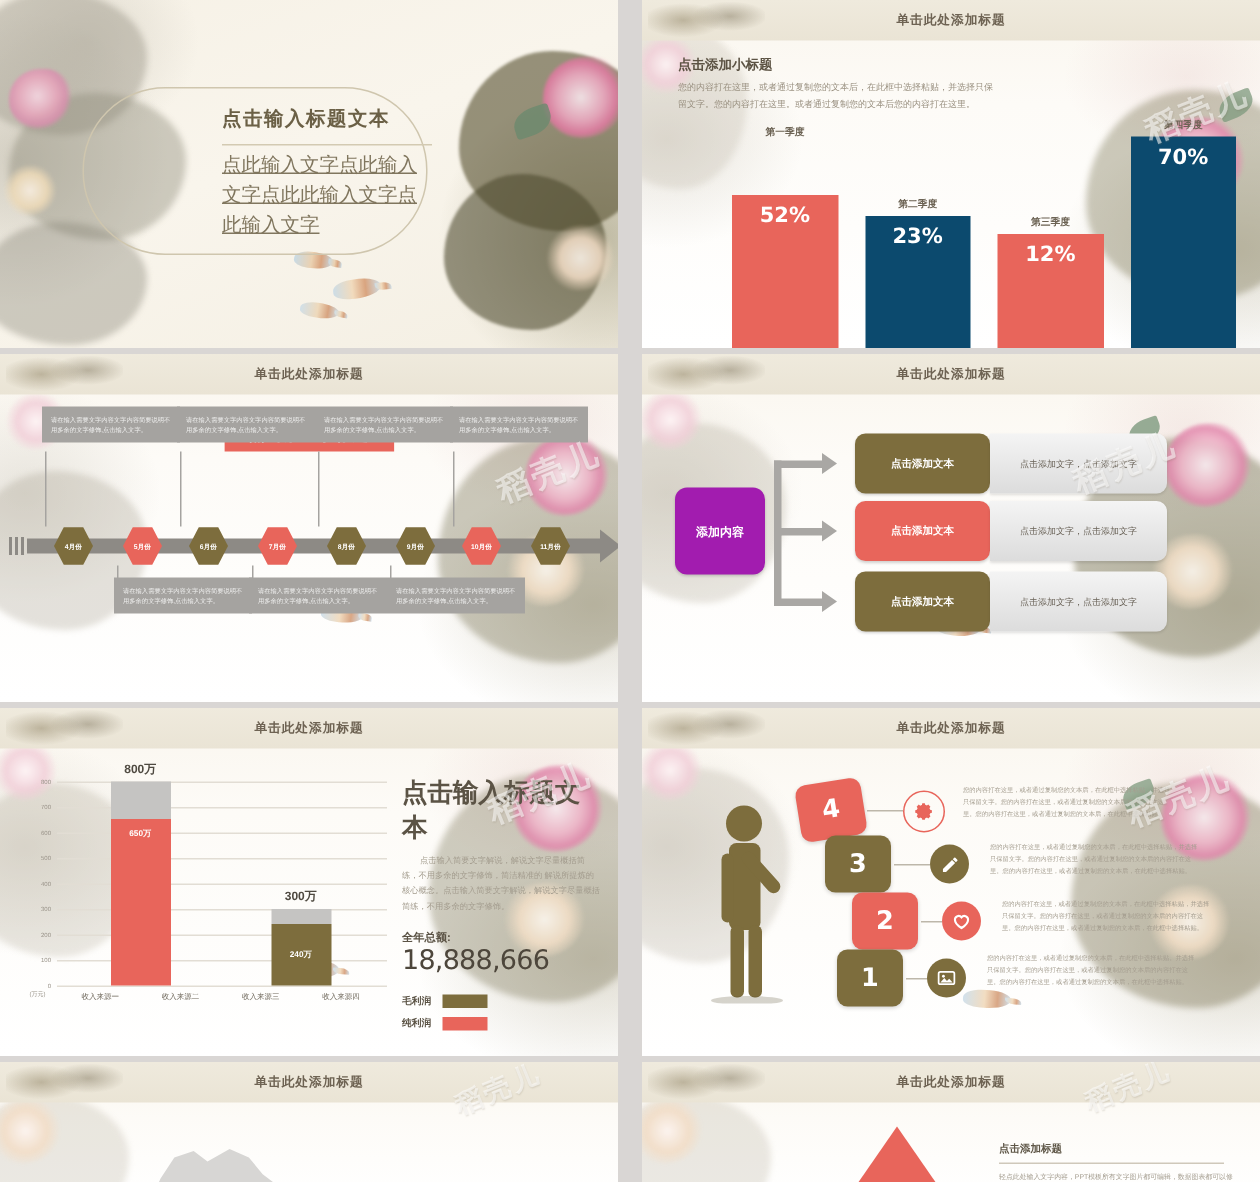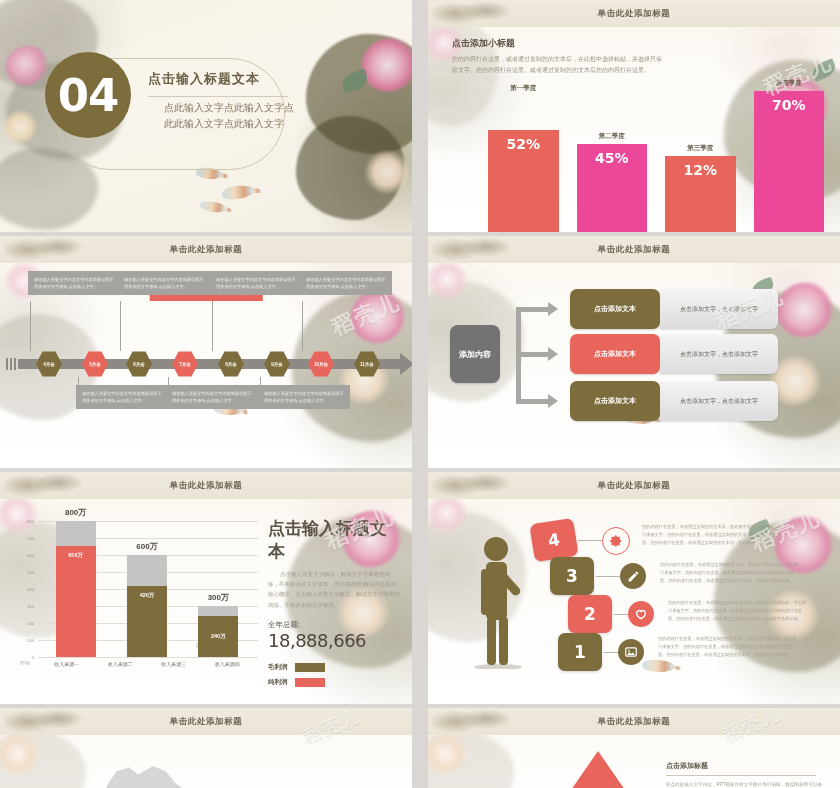--- a/index.html
+++ b/index.html
@@ -83,41 +83,41 @@
     position:absolute;left:45px;top:52px;width:86px;height:86px;border-radius:50%;
     background:#7d6d3d;color:#fff;display:flex;align-items:center;justify-content:center;
     font-size:45px;font-weight:bold;letter-spacing:-1px;font-family:"DejaVu Sans",sans-serif;
   }
   .s1 .ttl{
     position:absolute;left:148px;top:70px;width:150px;
     font-size:13px;font-weight:bold;color:#6b6046;letter-spacing:1px;
   }
   .s1 .rule{position:absolute;left:148px;top:96px;width:140px;height:1px;background:#d3cab2;}
   .s1 .sub{
-    position:absolute;left:164px;top:100px;width:138px;
-    font-size:10px;line-height:1.55;color:#80765e;
+    position:absolute;left:148px;top:100px;width:138px;
+    font-size:13px;line-height:1.55;color:#80765e;text-decoration:underline;
   }
 
   
   .s2 .sh{position:absolute;left:24px;top:10px;width:210px;}
   .s2 .sh h4{margin:0 0 4px 0;font-size:9px;color:#5c5344;font-weight:bold;}
   .s2 .sh p{margin:0;font-size:6px;line-height:1.75;color:#9a9181;}
   .qwrap{
     position:absolute;left:22px;right:16px;bottom:0;height:152px;
     display:flex;align-items:flex-end;gap:18px;padding-left:38px;
   }
   .qcol{position:relative;flex:1;display:flex;flex-direction:column;justify-content:flex-end;align-items:center;}
   .qcap{font-size:6.5px;color:#6c6354;font-weight:bold;margin-bottom:3px;white-space:nowrap;}
   .qbar{
     width:100%;display:flex;align-items:flex-start;justify-content:center;
     padding-top:6px;color:#fff;font-size:14px;font-weight:bold;
     font-family:"DejaVu Sans",sans-serif;
   }
   .qbar.red{background:#e8655b;}
-  .qbar.olive{background:#ec4899;text-align:right;}
+  .qbar.olive{background:#0c4a6e;text-align:right;}
 
   
   .s3 .badge{
     position:absolute;left:50%;top:16px;transform:translateX(-50%);
     background:#e8655b;color:#fff;font-size:10.5px;font-weight:bold;
     padding:4px 16px;letter-spacing:1px;white-space:nowrap;
   }
   .track{
     position:absolute;left:18px;right:12px;top:96px;height:10px;
     background:#8d8a85;
@@ -139,22 +139,22 @@
   .hex.olive{background:#7d6d3d;}
   .hex.red{background:#e8655b;}
   .note{
     position:absolute;width:80px;background:#a5a3a0;color:#efefee;
     font-size:4.2px;line-height:1.7;padding:5px 6px;
   }
   .stem{position:absolute;width:1px;background:#a5a3a0;}
 
   
   .s4 .hub{
-    position:absolute;left:22px;top:62px;width:50px;height:58px;border-radius:8px;
-    background:#737373;color:#fff;display:flex;align-items:center;justify-content:center;
+    position:absolute;left:22px;top:62px;width:60px;height:58px;border-radius:8px;
+    background:#a21caf;color:#fff;display:flex;align-items:center;justify-content:center;
     font-size:8px;font-weight:bold;box-shadow:0 1px 2px rgba(0,0,0,.18);
   }
   .s4 .rowbox{position:absolute;left:142px;width:90px;height:40px;border-radius:7px;
     display:flex;align-items:center;justify-content:center;color:#fff;font-size:7px;font-weight:bold;
     box-shadow:0 1px 2px rgba(0,0,0,.18);}
   .s4 .rowbox.olive{background:#7d6d3d;}
   .s4 .rowbox.red{background:#e8655b;}
   .s4 .rowtxt{
     position:absolute;left:232px;width:118px;height:40px;border-radius:0 7px 7px 0;
     background:linear-gradient(180deg,#f4f4f4 0%,#dcdcdc 100%);
@@ -184,21 +184,21 @@
     color:#fff;font-size:5.5px;font-weight:bold;}
   .s5 .seg.gray{background:#c5c4c2;}
   .s5 .seg.red{background:#e8655b;}
   .s5 .seg.olive{background:#7d6d3d;}
   .s5 .xlab{position:absolute;left:26px;right:4px;top:140px;display:flex;justify-content:space-around;}
   .s5 .xlab span{width:40px;text-align:center;font-size:5px;color:#6f685c;}
   .s5 .unit{position:absolute;left:2px;top:139px;font-size:4px;color:#9a948a;line-height:1.3;width:18px;text-align:center;}
   .s5 .side{position:absolute;left:268px;top:18px;width:132px;}
   .s5 .side h3{margin:0;font-size:17px;color:#5b5345;font-weight:bold;}
   .s5 .side p{margin:6px 0 0 0;font-size:5.5px;line-height:1.85;color:#a39c8e;text-indent:12px;}
-  .s5 .side .tl{margin-top:10px;font-size:7.5px;font-weight:normal;color:#5b5345;}
+  .s5 .side .tl{margin-top:10px;font-size:7.5px;font-weight:bold;color:#5b5345;}
   .s5 .side .big{font-size:18px;color:#4d463b;letter-spacing:-.5px;font-family:"DejaVu Sans",sans-serif;}
   .s5 .lg{margin-top:12px;display:flex;flex-direction:column;gap:6px;}
   .s5 .lg .li{display:flex;align-items:center;gap:7px;font-size:6.5px;color:#5b5345;font-weight:bold;}
   .s5 .lg .sw{width:30px;height:9px;}
 
   
   .s6 .person{position:absolute;left:42px;top:30px;width:78px;height:140px;}
   .s6 .nb{
     position:absolute;border-radius:7px;display:flex;align-items:center;justify-content:center;
     color:#fff;font-size:17px;font-weight:bold;font-family:"DejaVu Sans",sans-serif;
@@ -249,21 +249,20 @@
       <div class="leafblob" style="right:-24px;top:34px;width:130px;height:120px;background:rgba(88,82,50,.62);filter:blur(1px);"></div>
       <div class="leafblob" style="right:8px;top:116px;width:108px;height:104px;background:rgba(76,72,44,.58);filter:blur(1px);"></div>
       <div class="lotus" style="right:-6px;top:38px;width:56px;height:54px;background:radial-gradient(circle at 45% 50%,#fdeef4 0%,#f0a9c4 38%,#e279a2 58%,rgba(226,121,162,0) 74%);"></div>
       <div class="lotus" style="right:2px;top:150px;width:46px;height:44px;background:radial-gradient(circle at 50% 50%,#fff7ee 0%,#f3ddc6 42%,rgba(243,221,198,0) 72%);"></div>
       <div class="petal" style="right:44px;top:72px;width:26px;height:18px;background:#6b8a6e;opacity:.8;transform:rotate(-18deg);"></div>
       <div class="koi" style="left:196px;top:168px;width:26px;height:11px;background:linear-gradient(90deg,#b9d3e4 0%,#e7c7a0 45%,#cf8a5c 70%,#b9d3e4 100%);transform:rotate(8deg);"></div>
       <div class="koi" style="left:222px;top:186px;width:32px;height:13px;background:linear-gradient(90deg,#bfd6e6 0%,#f0d4b0 40%,#d08b5d 68%,#c3d9e8 100%);transform:rotate(-6deg);"></div>
       <div class="koi" style="left:200px;top:202px;width:26px;height:10px;background:linear-gradient(90deg,#c5dae9 0%,#ecd2ae 45%,#cd8a5e 72%,#c5dae9 100%);transform:rotate(10deg);"></div>
     </div>
     <div class="capsule"></div>
-    <div class="num">04</div>
     <div class="ttl">点击输入标题文本</div>
     <div class="rule"></div>
     <div class="sub">点此输入文字点此输入文字点此此输入文字点此输入文字</div>
   </div>
 
   <div class="slide s2">
     <div class="bg">
       <div class="wash"></div>
       <div class="leafblob" style="right:-34px;top:60px;width:150px;height:140px;background:rgba(110,104,66,.35);filter:blur(2px);"></div>
       <div class="lotus" style="right:10px;top:78px;width:62px;height:58px;background:radial-gradient(circle at 48% 50%,#fdf0f5 0%,#f2b5cb 40%,#e489ae 60%,rgba(228,137,174,0) 74%);"></div>
@@ -281,21 +280,21 @@
         <h4>点击添加小标题</h4>
         <p>您的内容打在这里，或者通过复制您的文本后，在此框中选择粘贴，并选择只保留文字。您的内容打在这里。或者通过复制您的文本后您的内容打在这里。</p>
       </div>
       <div class="qwrap">
         <div class="qcol">
           <span class="qcap">第一季度</span>
           <div class="qbar red" style="height:96px;margin-top:34px;">52%</div>
         </div>
         <div class="qcol">
           <span class="qcap">第二季度</span>
-          <div class="qbar olive" style="height:82px;">45%</div>
+          <div class="qbar olive" style="height:82px;">23%</div>
         </div>
         <div class="qcol">
           <span class="qcap">第三季度</span>
           <div class="qbar red" style="height:70px;">12%</div>
         </div>
         <div class="qcol">
           <span class="qcap">第四季度</span>
           <div class="qbar olive" style="height:135px;">70%</div>
         </div>
       </div>
@@ -426,25 +425,20 @@
         <div class="gl" style="top:85px;"></div>
         <div class="gl" style="top:102px;"></div>
         <div class="gl" style="top:119px;"></div>
         <div class="gl" style="top:136px;"></div>
 
         <div class="bars">
           <div class="bcol">
             <div class="btot" style="bottom:139px;">800万</div>
             <div class="seg gray" style="height:25px;"></div>
             <div class="seg red" style="height:111px;align-items:flex-start;padding-top:6px;box-sizing:border-box;">650万</div>
-          </div>
-          <div class="bcol">
-            <div class="btot" style="bottom:105px;">600万</div>
-            <div class="seg gray" style="height:31px;"></div>
-            <div class="seg olive" style="height:71px;align-items:flex-start;padding-top:6px;box-sizing:border-box;">420万</div>
           </div>
           <div class="bcol">
             <div class="btot" style="bottom:54px;">300万</div>
             <div class="seg gray" style="height:10px;"></div>
             <div class="seg olive" style="height:41px;">240万</div>
           </div>
         </div>
         <div class="xlab">
           <span>收入来源一</span>
           <span>收入来源二</span>

